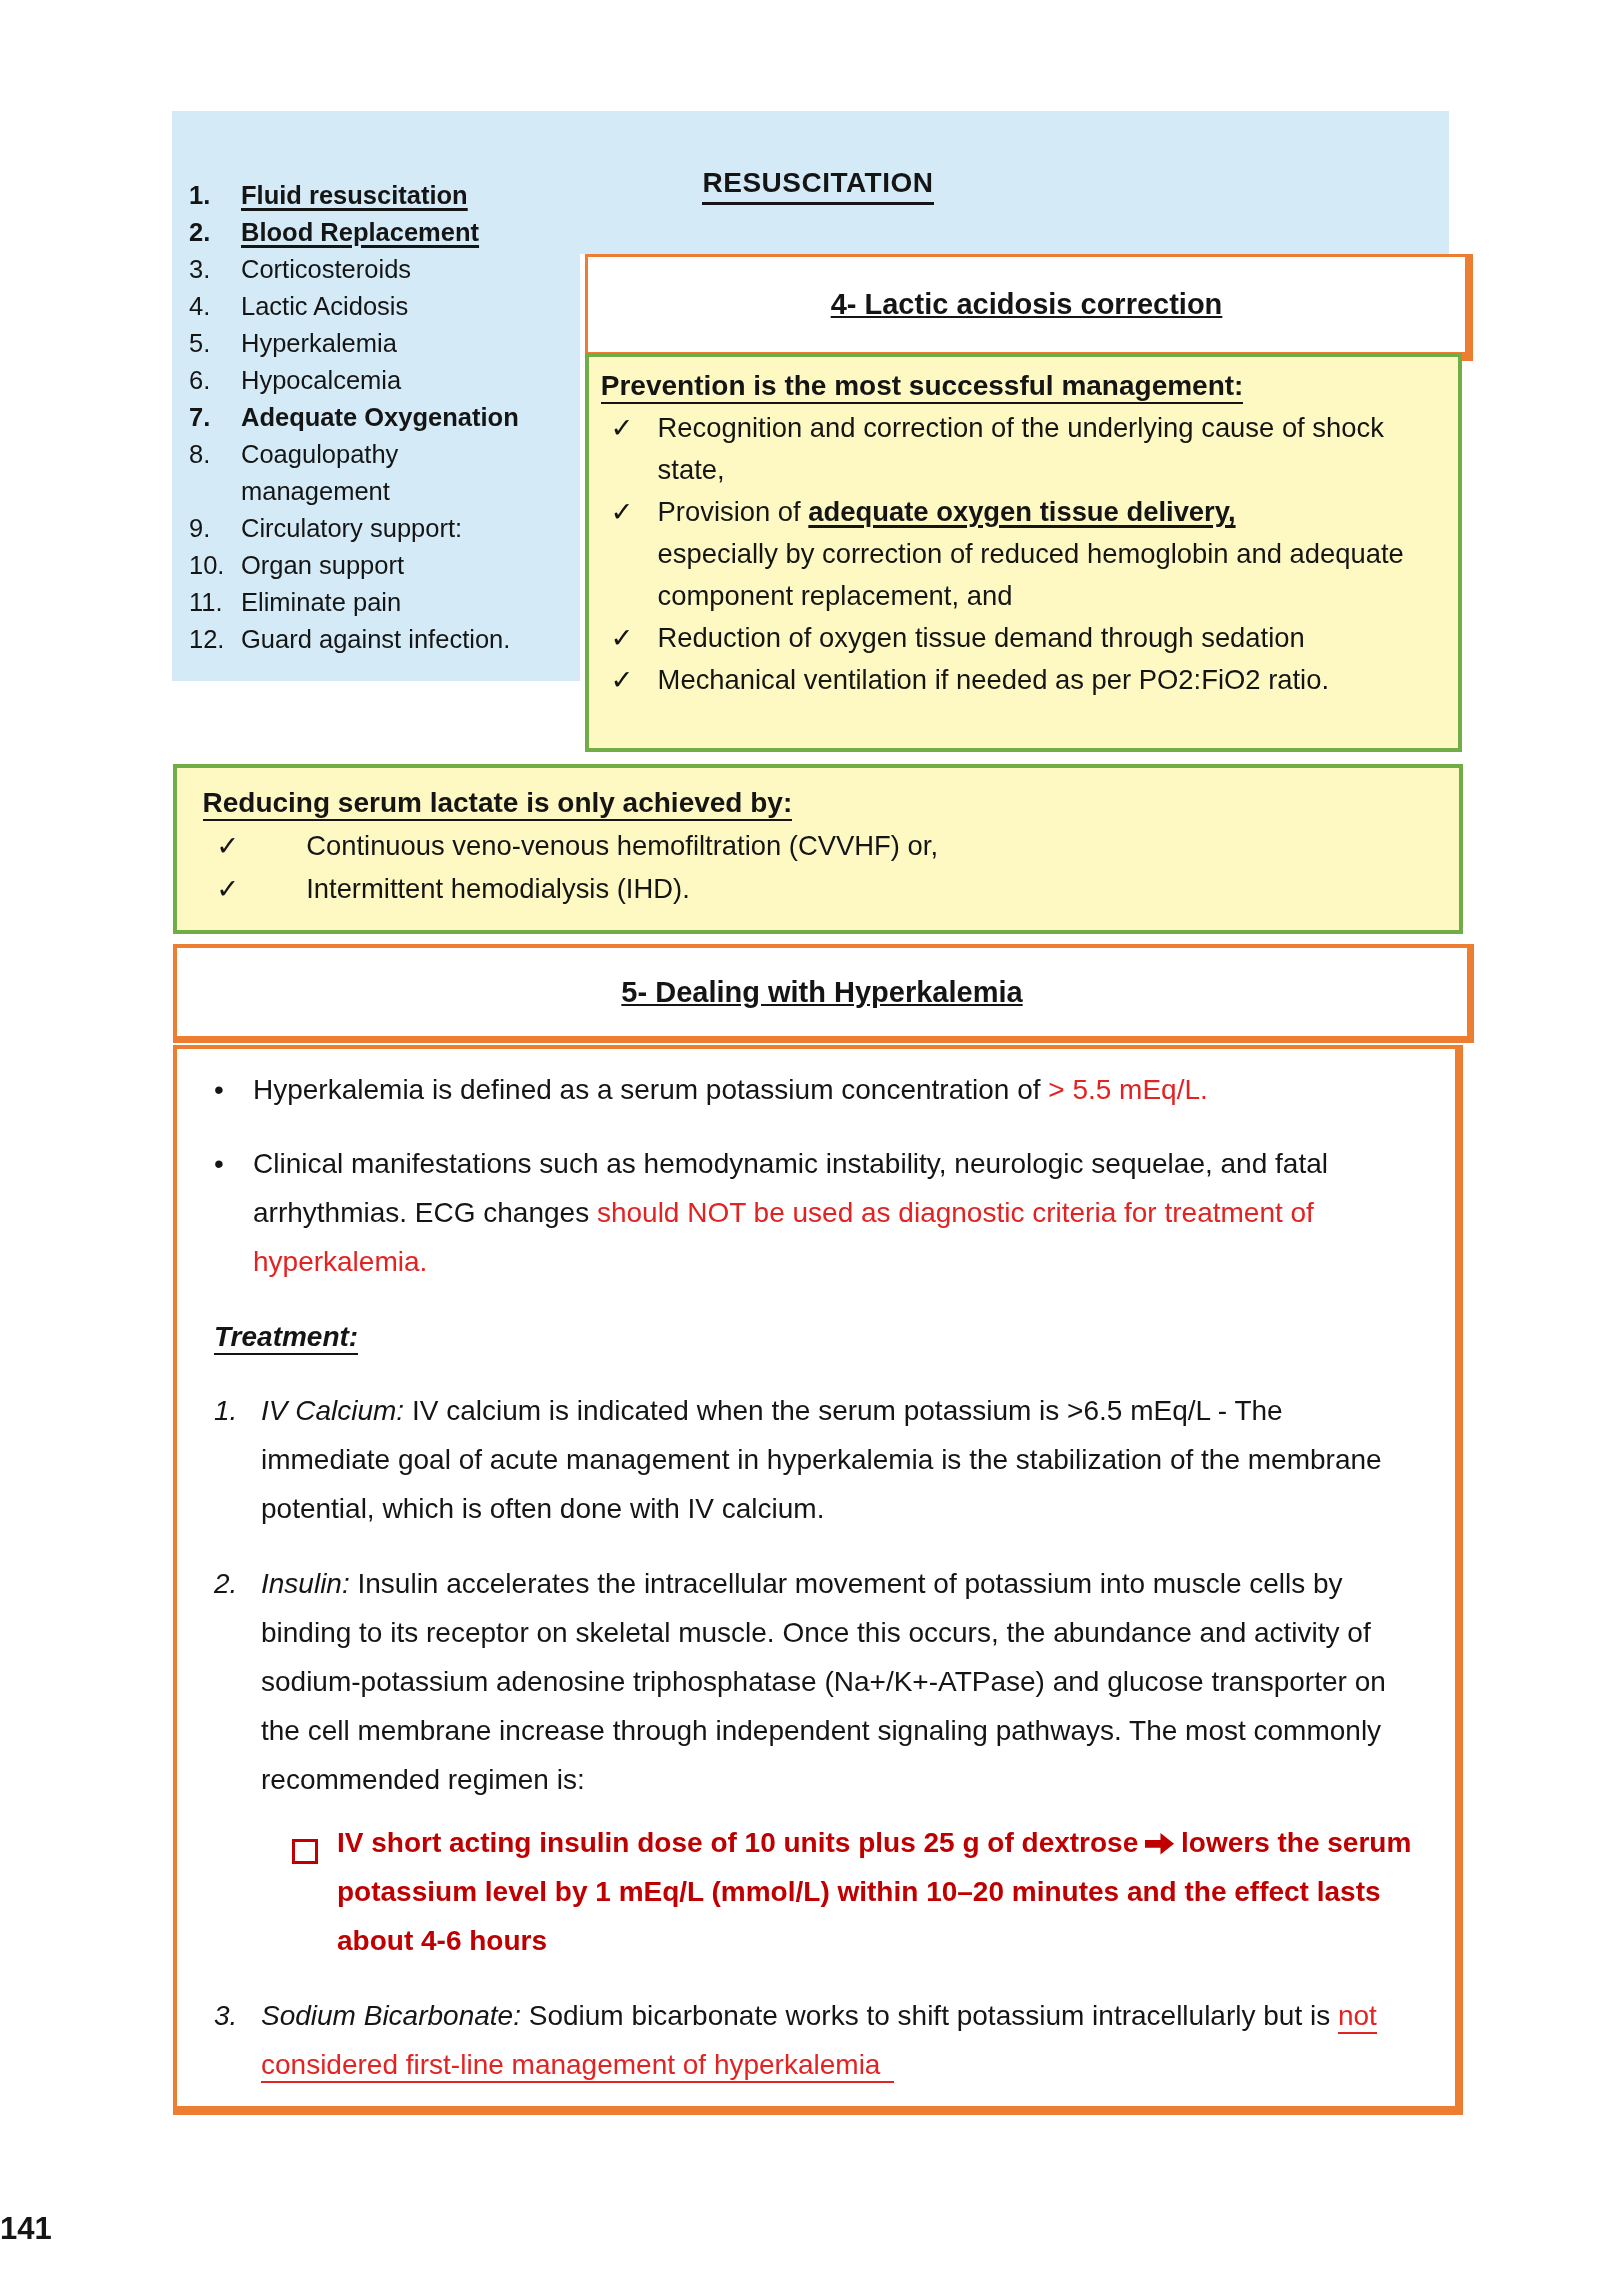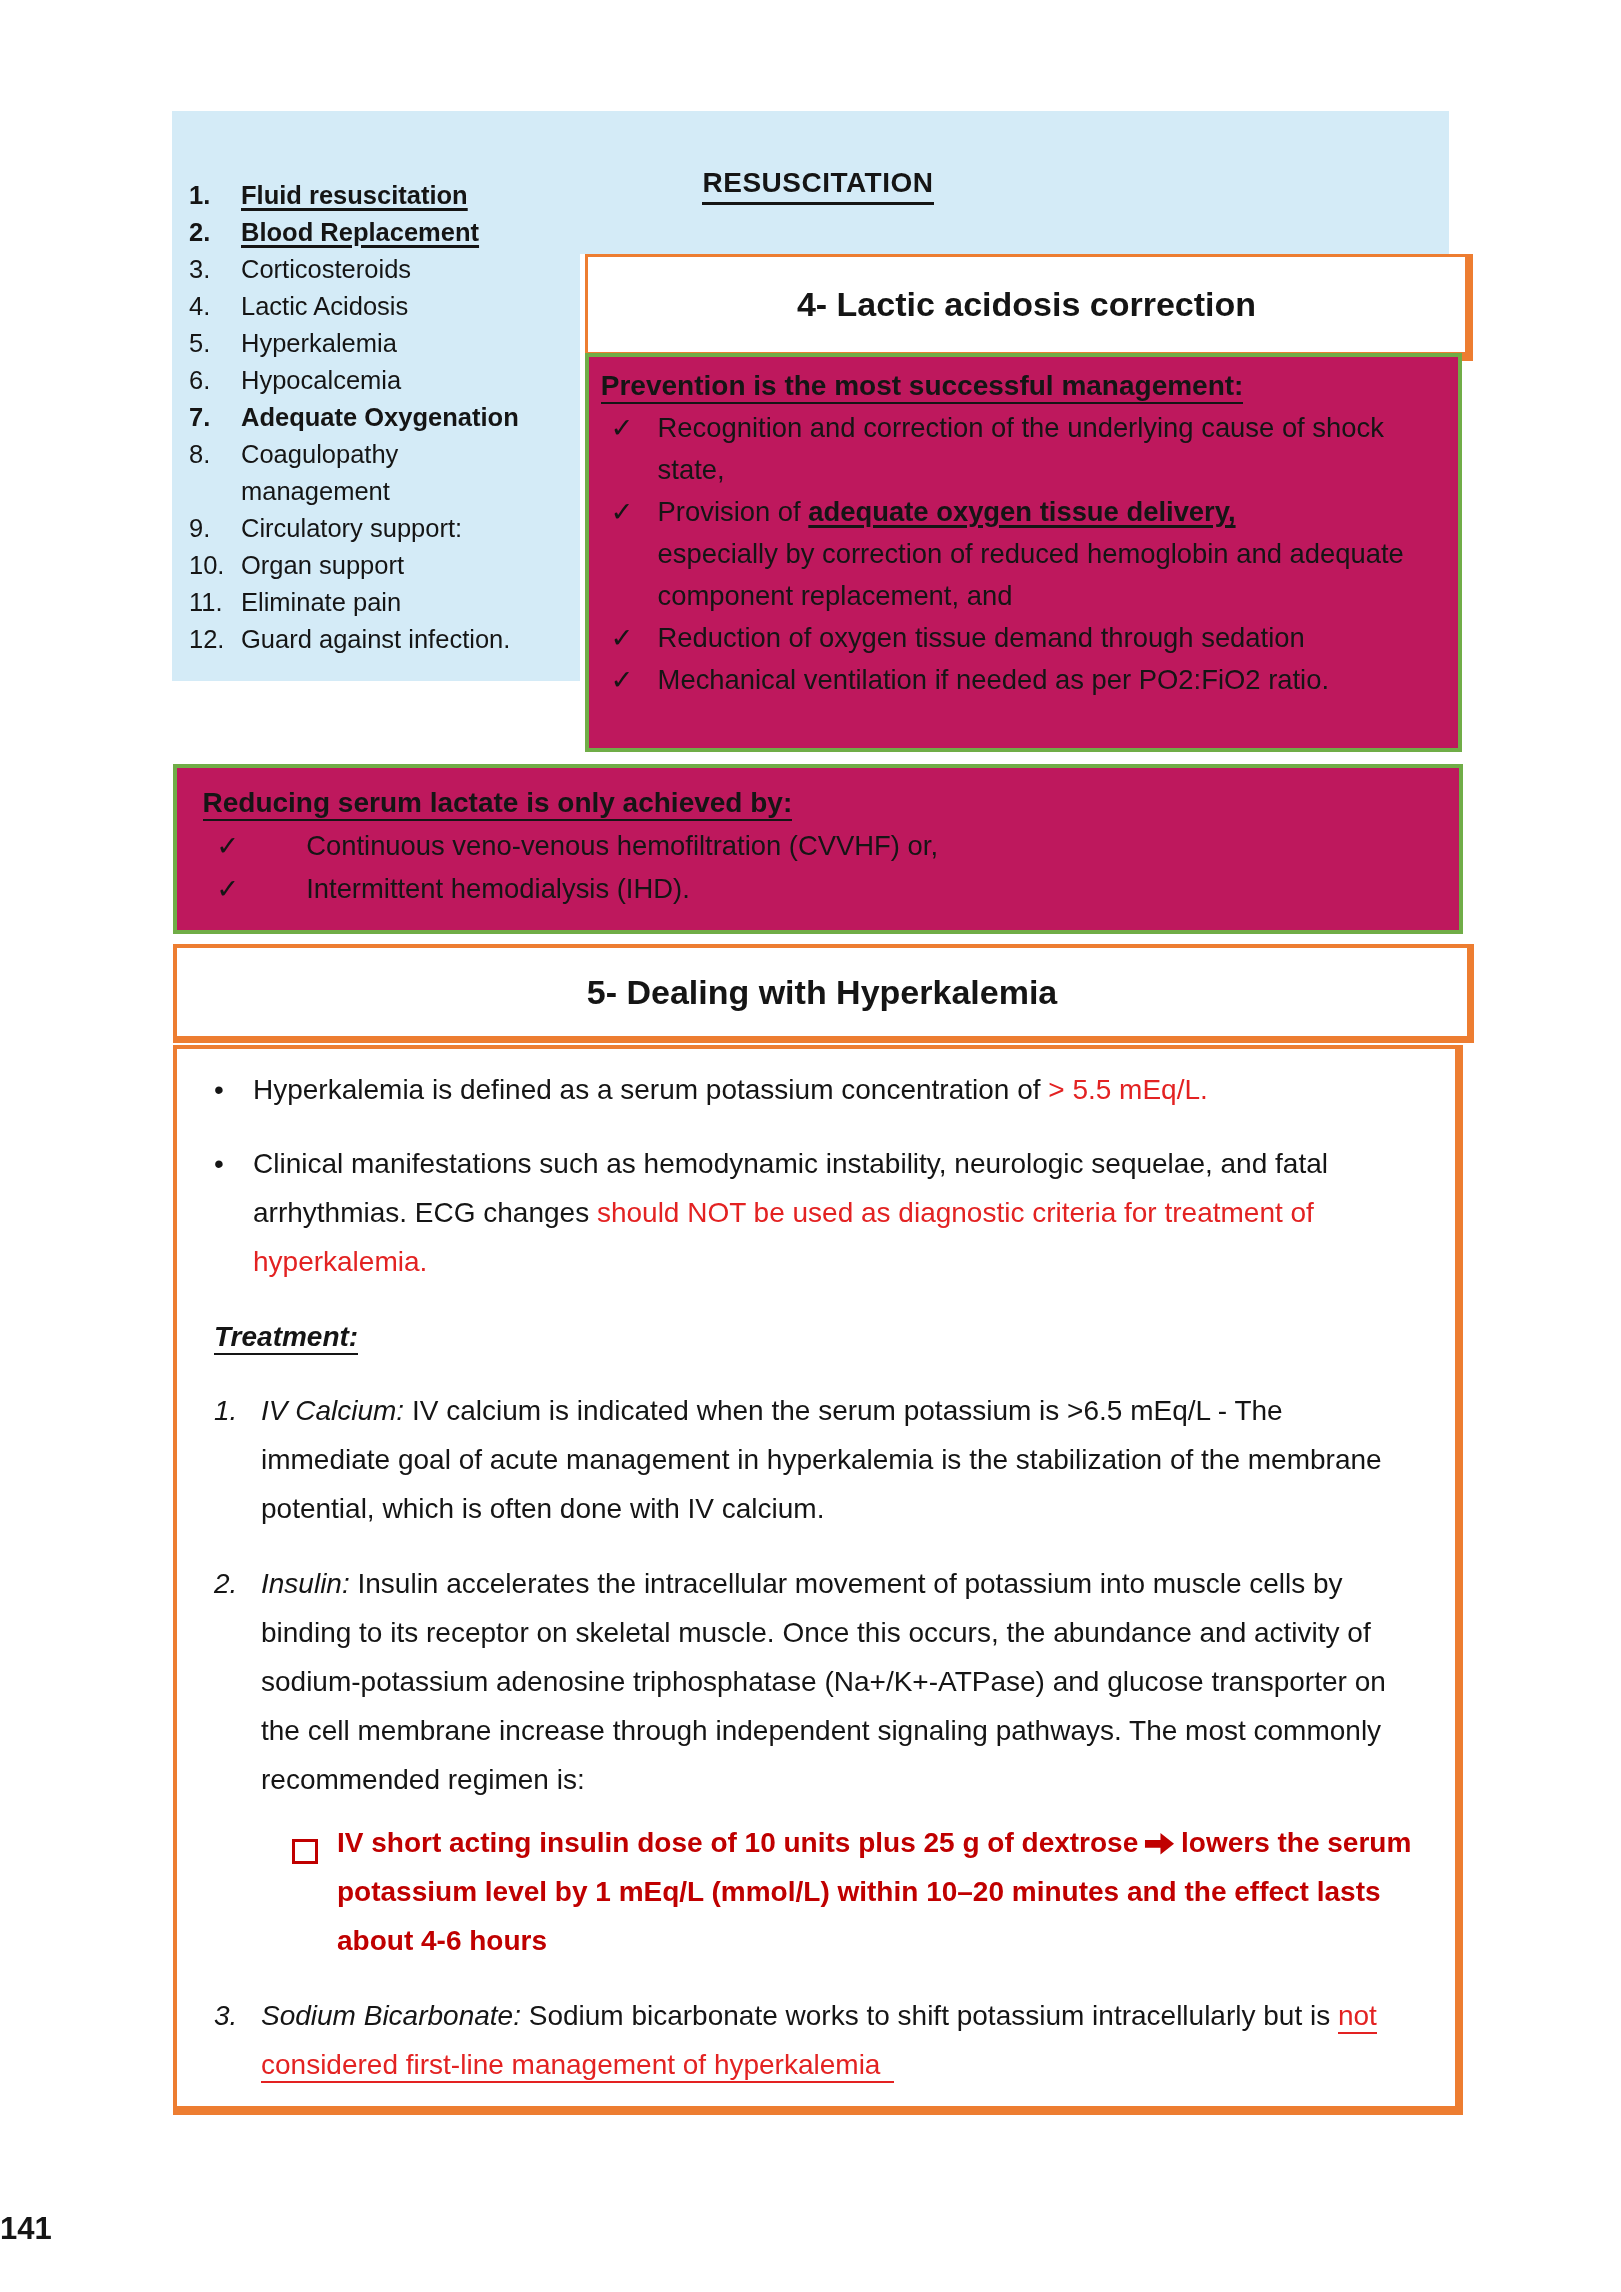--- a/index.html
+++ b/index.html
@@ -25,27 +25,27 @@
   
   .side-list{position:absolute;left:189px;top:177px;width:384px;font-size:25.5px;line-height:37px;}
   .side-row{display:flex;}
   .side-num{flex:0 0 45px;}
   .side-lbl{flex:1;white-space:pre-line;margin-left:7px;}
   .side-row.b .side-num,.side-row.b .side-lbl{font-weight:bold;}
   .side-row.u .side-lbl{text-decoration:underline;text-decoration-thickness:2.9px;text-underline-offset:3.9px;}
 
   
   .obox{position:absolute;background:#fff;border-style:solid;border-color:var(--orange);}
-  .gbox{position:absolute;background:#be185d;border:4.9px solid var(--green);}
+  .gbox{position:absolute;background:#fef9c3;border:4.9px solid var(--green);}
 
   .box4{left:585px;top:254px;width:877px;height:95px;border-width:3.9px 8.8px 9.8px 3.9px;
         display:flex;align-items:center;justify-content:center;}
   .box5{left:173px;top:944px;width:1290px;height:88px;border-width:4.9px 7.8px 7.8px 4.9px;
         display:flex;align-items:center;justify-content:center;}
-  .boxtitle{font-size:34px;font-weight:bold;}
+  .boxtitle{font-size:29px;font-weight:bold;text-decoration:underline;}
 
   .prevention{left:585px;top:353px;width:877px;height:399px;padding:7.8px 13.7px 0 11.8px;box-sizing:border-box;}
   .lactate{left:173px;top:764px;width:1290px;height:170px;padding:13.7px 19.6px 0 25.5px;box-sizing:border-box;}
 
   .box-heading{font-size:28px;font-weight:bold;line-height:42px;}
   .box-heading span{border-bottom:2.9px solid var(--ink);padding-bottom:1px;}
 
   .chk-row{display:flex;font-size:27.4px;line-height:42px;}
   .lactate .chk-row{line-height:43px;}
   .chk{flex:0 0 47px;padding-left:9.8px;}

